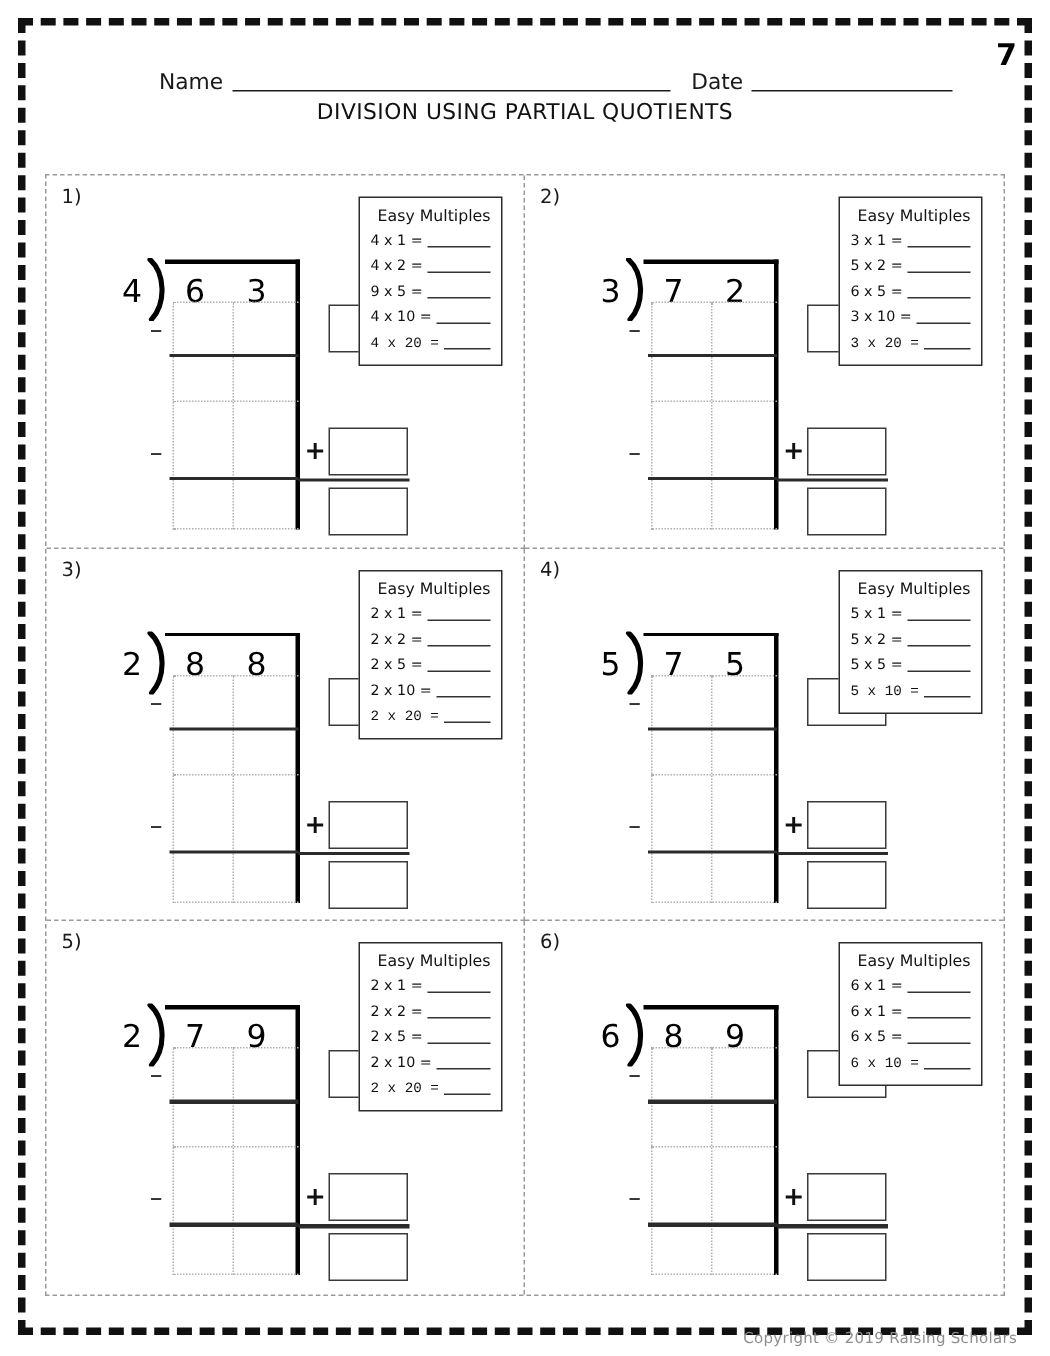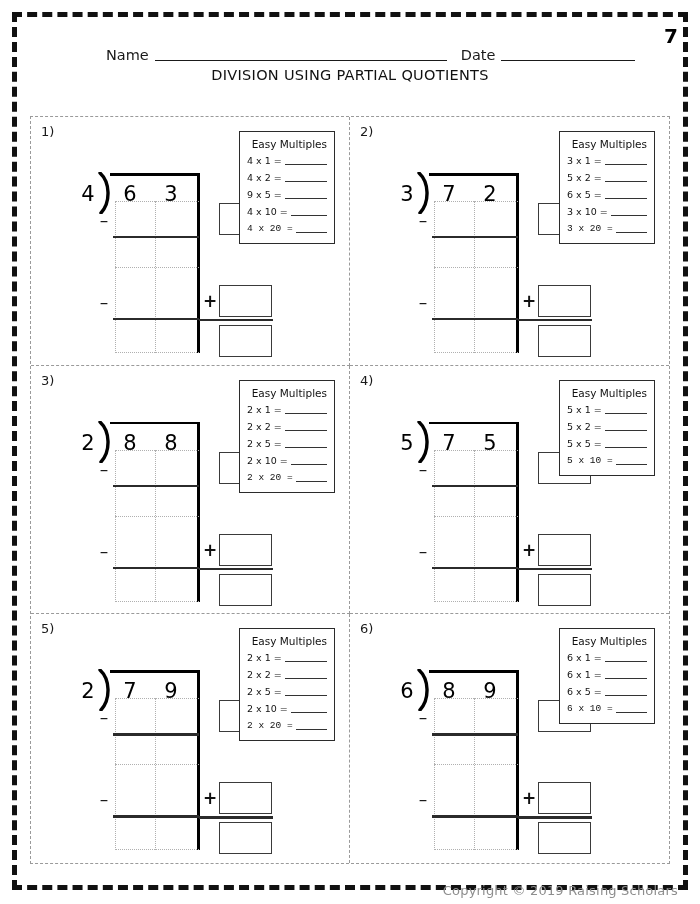--- a/index.html
+++ b/index.html
@@ -303,21 +303,21 @@
     height: 1px;
     margin: 0 0 2px 3px;
     min-width: 22px;
   }
 
   
   .footer {
     position: absolute;
     right: 22px;
     bottom: 6px;
-    font-size: 13px;
+    font-size: 10px;
     color: #8e8e8e;
     white-space: nowrap;
     letter-spacing: 0.2px;
   }
 </style>
 </head>
 <body>
 
 <div id="page">
 

